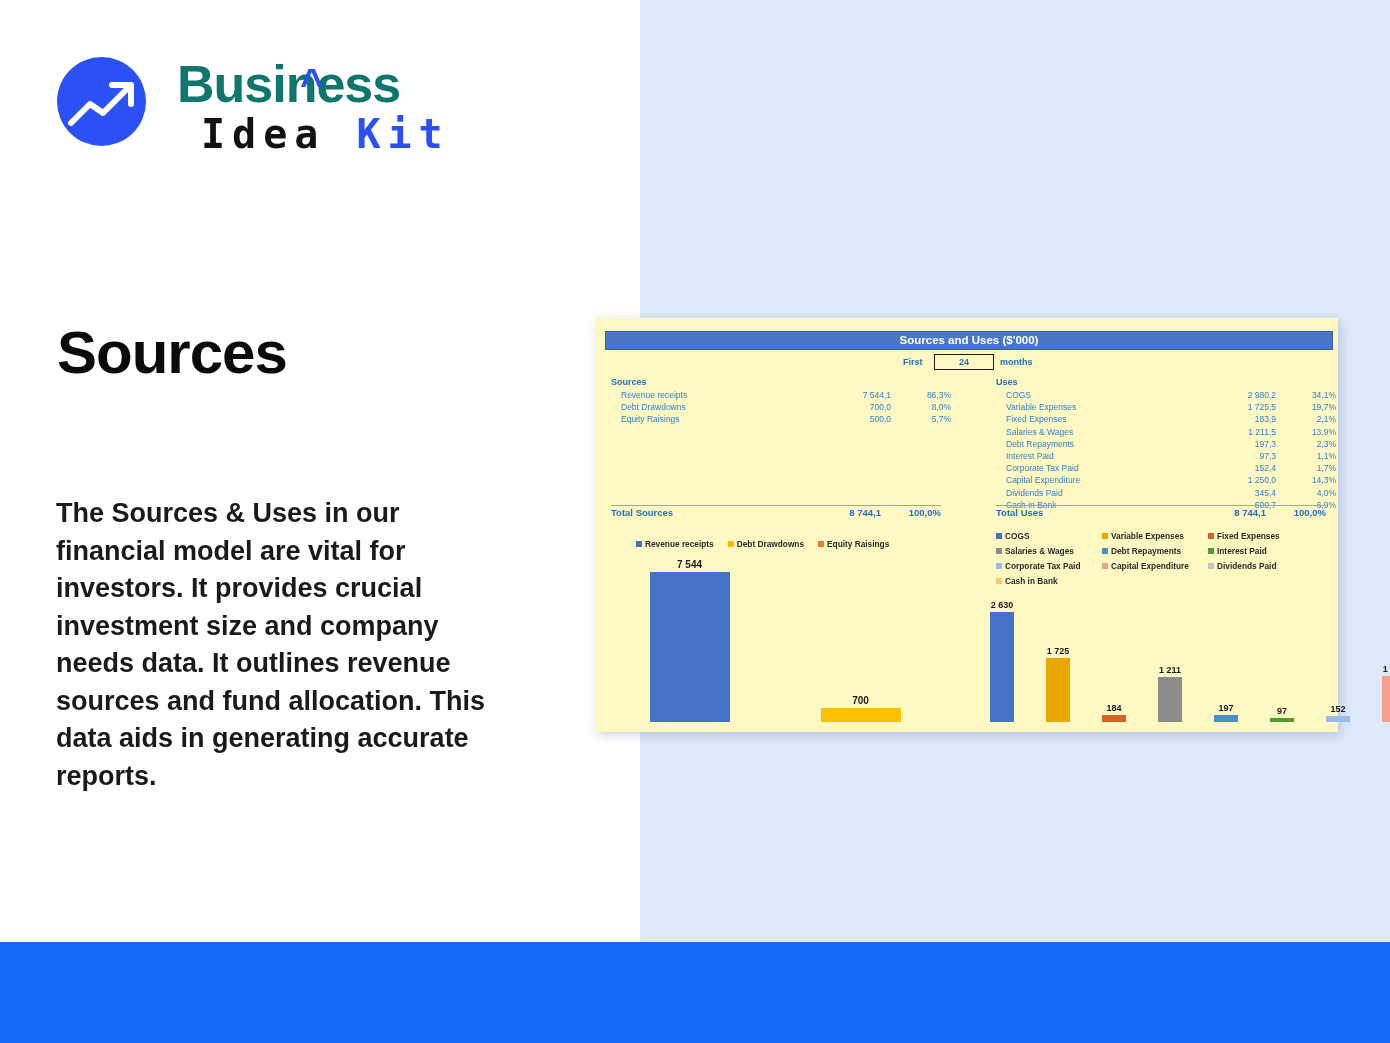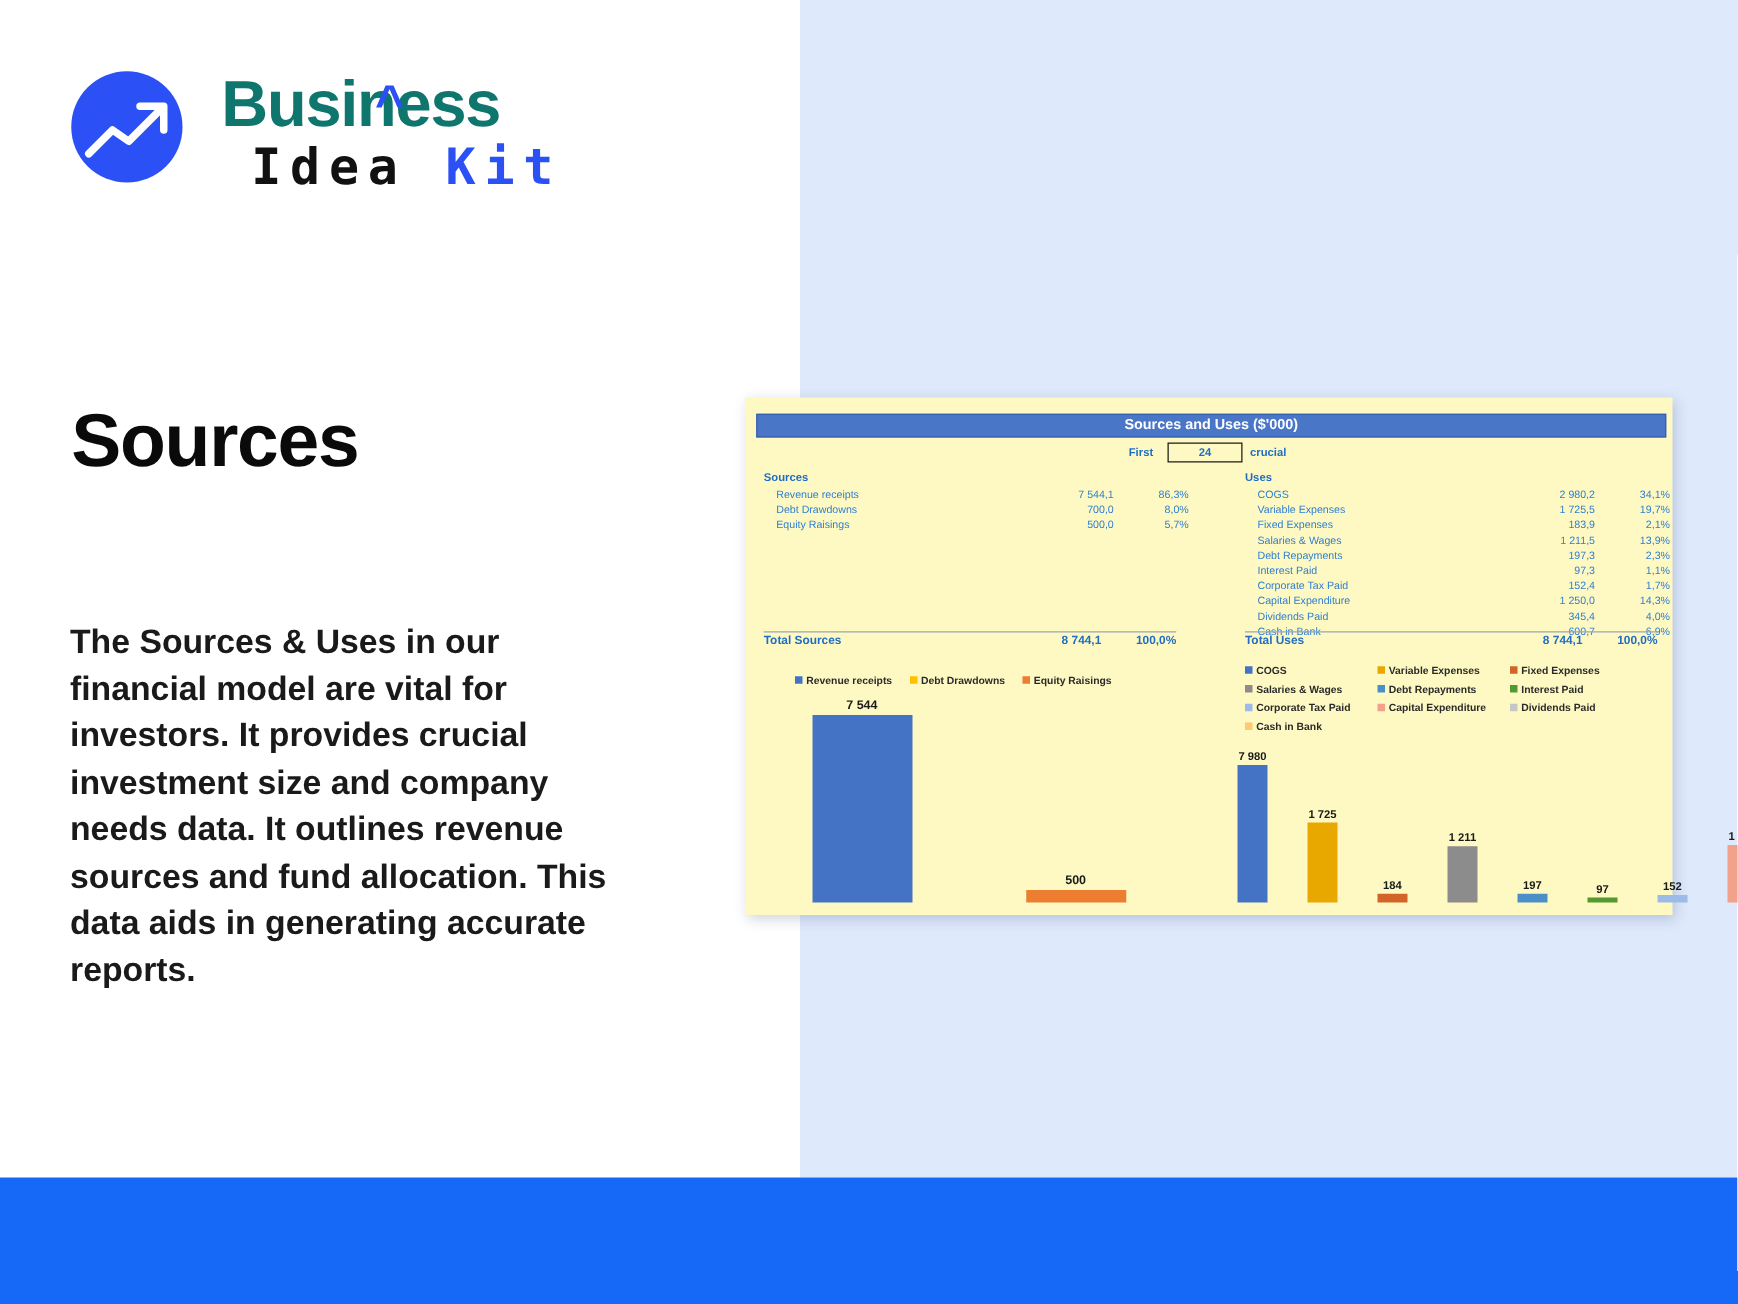--- a/index.html
+++ b/index.html
@@ -108,21 +108,21 @@
   <div>Sources</div>
 </div>
 <div id="page-body">The Sources &amp; Uses in our financial model are vital for investors. It provides crucial investment size and company needs data. It outlines revenue sources and fund allocation. This data aids in generating accurate reports.</div>
 
 <div id="panel">
   <div id="panel-title">Sources and Uses ($'000)</div>
 </div>
 
 <div id="first-lbl">First</div>
 <div id="months-input">24</div>
-<div id="months-lbl">crucial</div>
+<div id="months-lbl">months</div>
 
 <div class="table tbl-left">
   <div class="thead">Sources</div>
   <div id="sources-rows">
       <div class="trow">
         <span class="tname">Revenue receipts</span>
         <span class="tval">7 544,1</span>
         <span class="tpct">86,3%</span>
       </div>
       <div class="trow">
@@ -267,29 +267,29 @@
     </div>
   </div>
 
 <div class="chart" id="chart-left">
   <div class="bars">
       <div class="bar-wrap">
         <div class="bar-lbl">7 544</div>
         <div class="bar" style="background: rgb(68, 114, 196); height: 150px;"></div>
       </div>
       <div class="bar-wrap">
-        <div class="bar-lbl">500</div>
-        <div class="bar" style="background: rgb(237, 125, 49); height: 9.94168px;"></div>
+        <div class="bar-lbl">700</div>
+        <div class="bar" style="background: rgb(255, 192, 0); height: 13.9183px;"></div>
       </div>
     </div>
 </div>
 <div class="chart" id="chart-right">
   <div class="bars">
       <div class="bar-wrap">
-        <div class="bar-lbl">7 980</div>
+        <div class="bar-lbl">2 630</div>
         <div class="bar" style="background: rgb(68, 114, 196); height: 110px;"></div>
       </div>
       <div class="bar-wrap">
         <div class="bar-lbl">1 725</div>
         <div class="bar" style="background: rgb(232, 168, 0); height: 63.6745px;"></div>
       </div>
       <div class="bar-wrap">
         <div class="bar-lbl">184</div>
         <div class="bar" style="background: rgb(210, 100, 42); height: 6.79195px;"></div>
       </div>

